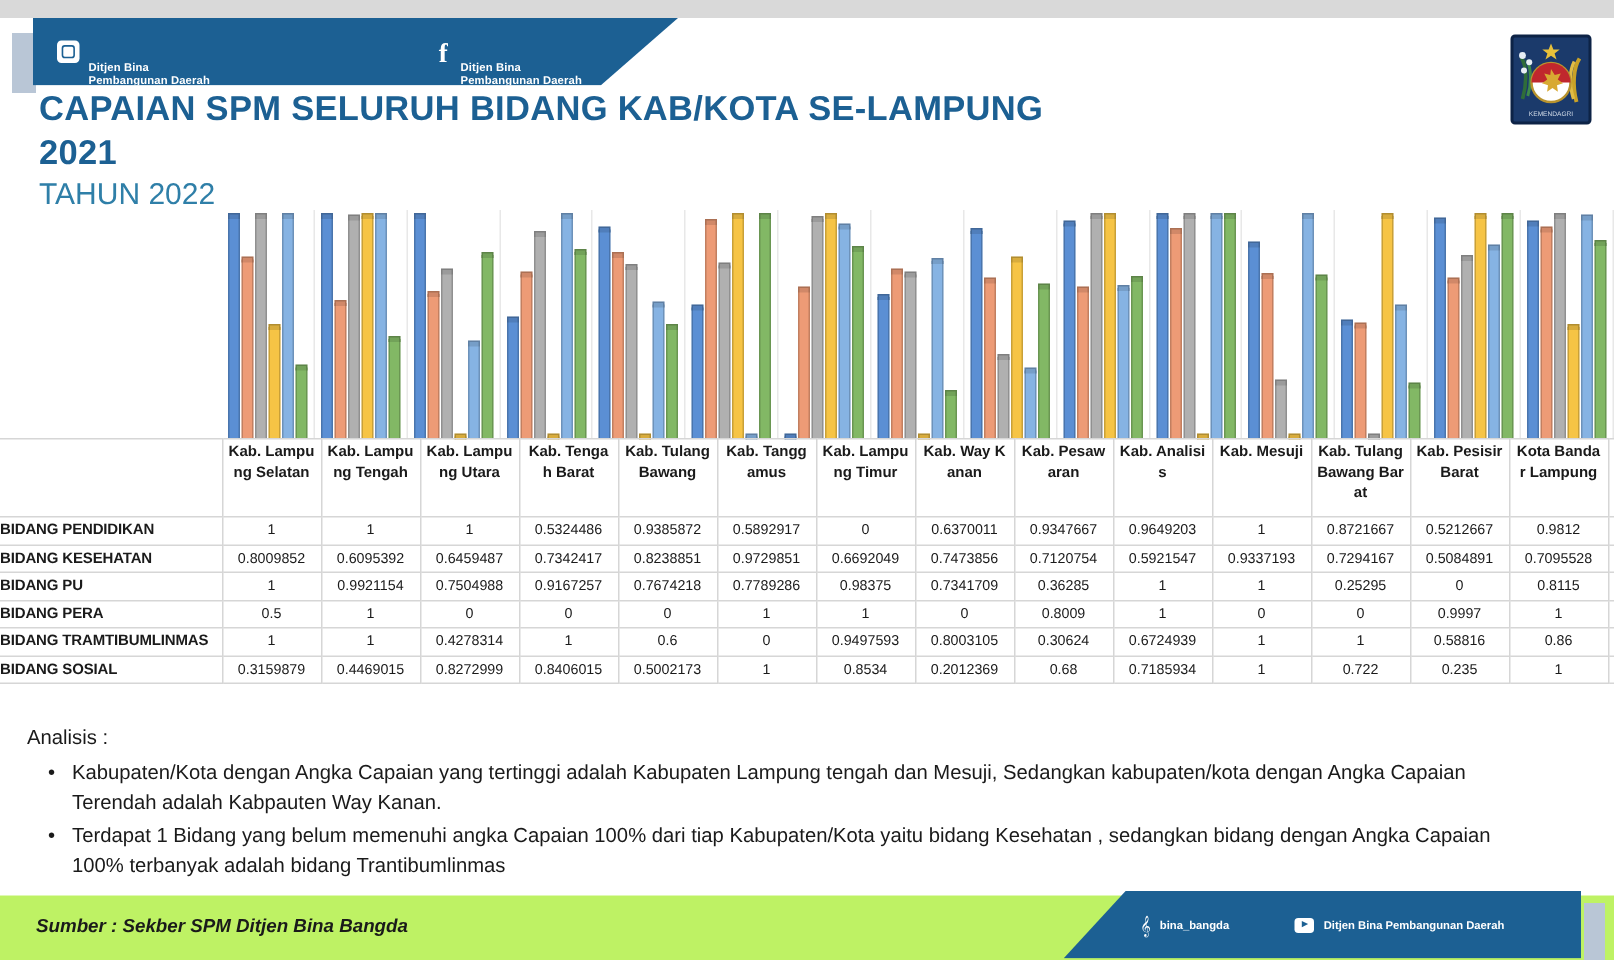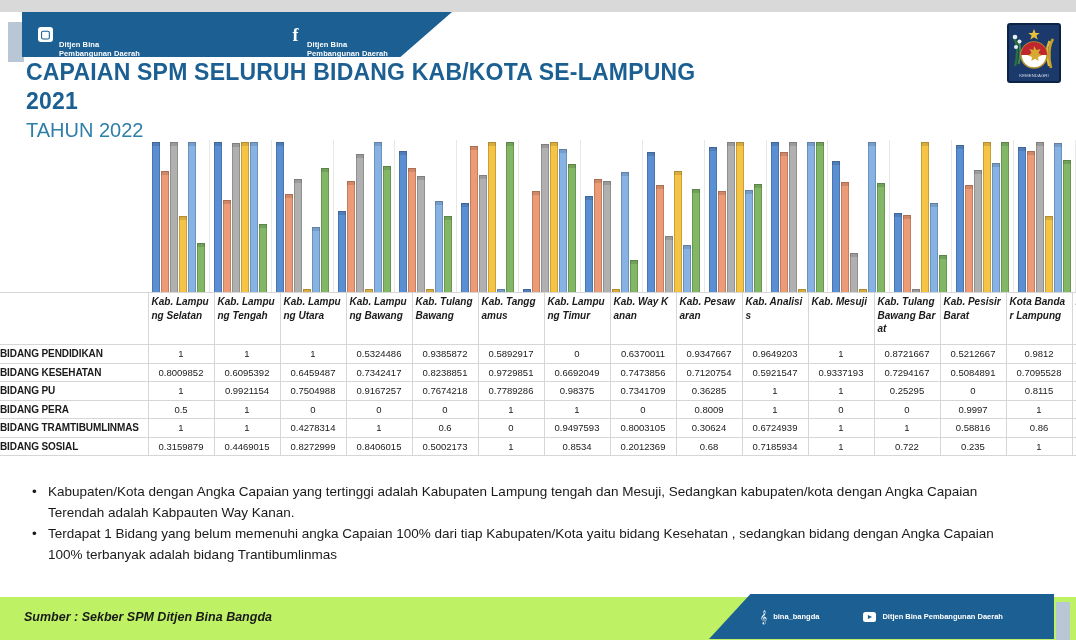--- a/index.html
+++ b/index.html
@@ -60,23 +60,23 @@
          border-bottom:none; }
   .bar::after{ content:''; position:absolute; left:-1px; top:-3px;
          width:100%; height:3px; border:1px solid rgba(0,0,0,.18);
          border-bottom:none; background:inherit; filter:brightness(.88);}
   
   .tbl-wrap { position:absolute; left:0; top:292px; width:1076px; }
   table { border-collapse:collapse; table-layout:fixed; width:1090px;
           font-size:9.5px; color:#1a1a1a; }
   th,td { border:1px solid #d6d6d6; padding:2px 3px; }
   thead th {
-    height:52px; vertical-align:top; text-align:left;
+    height:52px; vertical-align:top; text-align:center;
     font-weight:bold; font-size:10px; line-height:1.35;
-    background:#ffffff; overflow:hidden; white-space:normal; word-break:break-all;font-style:italic;
+    background:#ffffff; overflow:hidden; white-space:normal; word-break:break-all;
   }
   thead th.corner { border-left:none; }
   tbody td { height:18.5px; text-align:center; white-space:nowrap; overflow:hidden;}
   tbody td.rowlab { text-align:left; font-weight:bold; font-size:10px;
                     padding-left:0; border-left:none; letter-spacing:-.1px;}
   .col-lab { width:148px; }
   .col-dat { width:66px; }
   
   .analysis {
     position:absolute; left:18px; top:482px; width:1000px;
@@ -298,21 +298,21 @@
         <col class="col-dat">
         <col class="col-dat">
         <col class="col-dat">
       </colgroup>
     <thead>
         <tr id="thead-row">
           <th class="corner"></th>
           <th>Kab. Lampung Selatan</th>
           <th>Kab. Lampung Tengah</th>
           <th>Kab. Lampung Utara</th>
-          <th>Kab. Lampung Bawang</th>
+          <th>Kab. Tengah Barat</th>
           <th>Kab. Tulang Bawang</th>
           <th>Kab. Tanggamus</th>
           <th>Kab. Lampung Timur</th>
           <th>Kab. Way Kanan</th>
           <th>Kab. Pesawaran</th>
           <th>Kab. Analisis</th>
           <th>Kab. Mesuji</th>
           <th>Kab. Tulang Bawang Barat</th>
           <th>Kab. Pesisir Barat</th>
           <th>Kota Bandar Lampung</th>
@@ -426,20 +426,21 @@
           <td>0.722</td>
           <td>0.235</td>
           <td>1</td>
           <td>0.880827</td>
         </tr>
       </tbody>
   </table>
 </div>
 
 <div class="analysis">
+  <div class="an-head">Analisis :</div>
   <ul class="an-list">
     <li>
       <span class="blt">•</span>
       <span>Kabupaten/Kota dengan Angka Capaian yang tertinggi adalah Kabupaten Lampung tengah dan Mesuji, Sedangkan kabupaten/kota dengan Angka Capaian Terendah adalah Kabpauten Way Kanan.</span>
     </li>
     <li>
       <span class="blt">•</span>
       <span>Terdapat 1 Bidang yang belum memenuhi angka Capaian 100% dari tiap Kabupaten/Kota yaitu bidang Kesehatan , sedangkan bidang dengan Angka Capaian 100% terbanyak adalah bidang Trantibumlinmas</span>
     </li>
   </ul>

